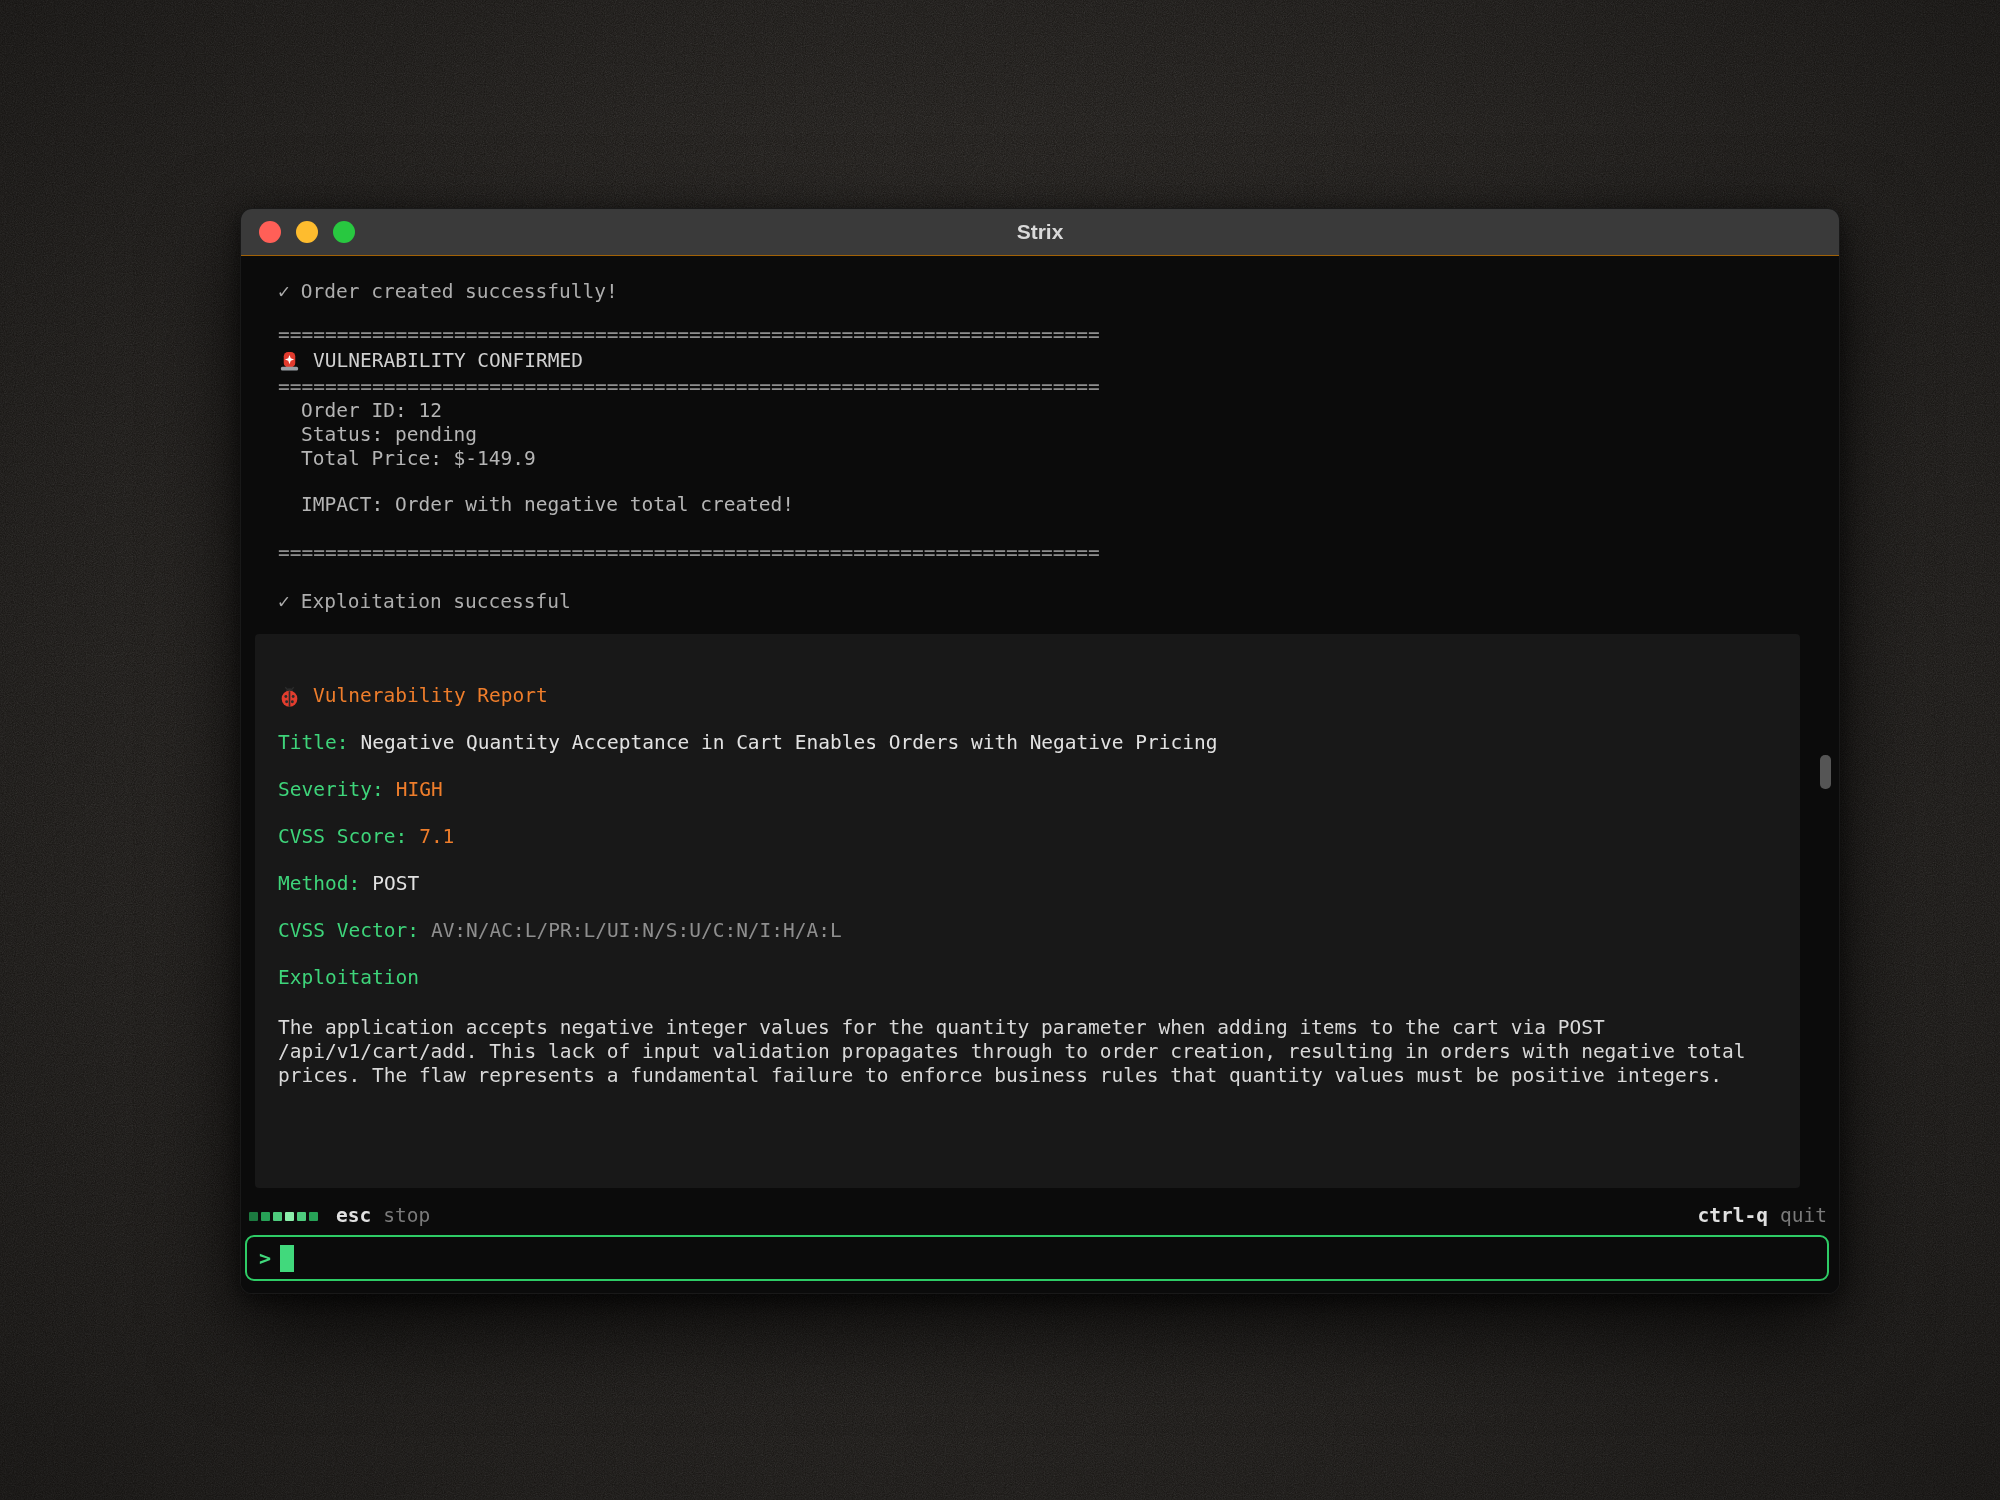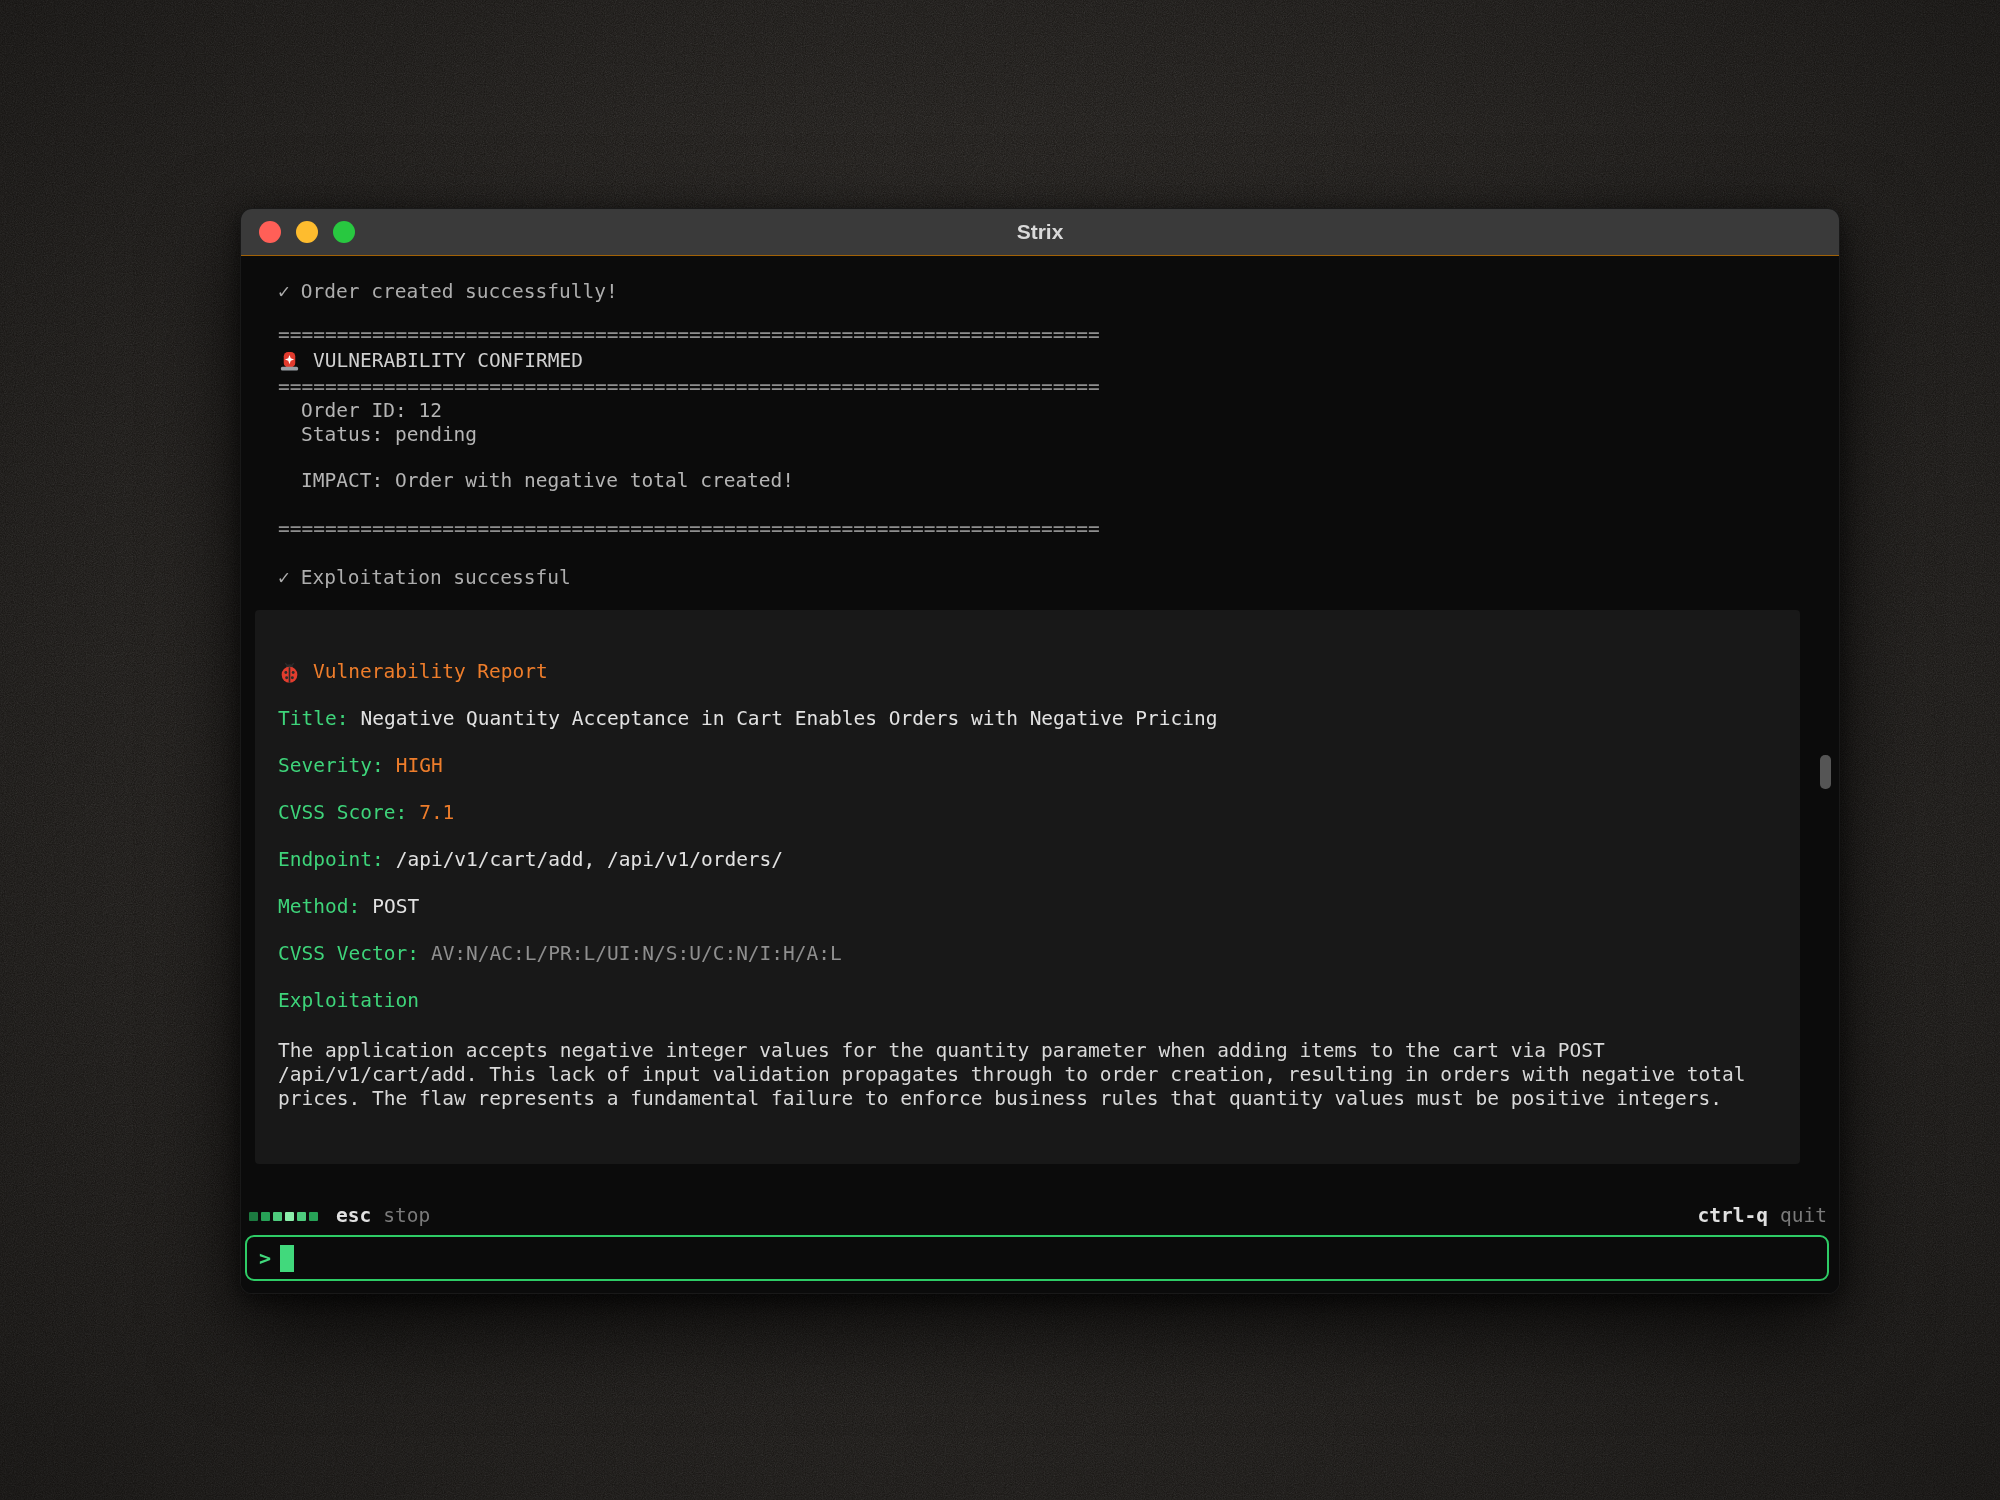--- a/index.html
+++ b/index.html
@@ -122,20 +122,21 @@
             <rect x="3" y="17.5" width="18" height="4" rx="1.6" fill="#9aa0a6"></rect>
           </svg>
         </span>
         <span>VULNERABILITY CONFIRMED</span>
       </div>
 
       <div class="divider div2">======================================================================</div>
 
       <div class="indent line">Order ID: 12</div>
       <div class="indent line">Status: pending</div>
+      <div class="indent line">Total Price: $-149.9</div>
 
       <div class="indent line impact">IMPACT: Order with negative total created!</div>
 
       <div class="divider div3">======================================================================</div>
 
       <div class="line success exploit"><span class="check">✓</span><span>Exploitation successful</span></div>
 
       <div class="panel">
         <div class="panel-heading">
           <span class="bug">
@@ -153,21 +154,20 @@
           </span>
           <span class="orange bold">Vulnerability Report</span>
         </div>
 
         <div class="field"><span class="lbl green bold">Title:</span><span class="white">Negative Quantity Acceptance in Cart Enables Orders with Negative Pricing</span></div>
 
         <div class="field"><span class="lbl green bold">Severity:</span><span class="orange bold">HIGH</span></div>
 
         <div class="field"><span class="lbl green bold">CVSS Score:</span><span class="orange bold">7.1</span></div>
 
-        <div class="field"><span class="lbl green bold">Endpoint:</span><span class="white">/api/v1/cart/add, /api/v1/orders/</span></div>
 
         <div class="field"><span class="lbl green bold">Method:</span><span class="white">POST</span></div>
 
         <div class="field"><span class="lbl green bold">CVSS Vector:</span><span class="dim">AV:N/AC:L/PR:L/UI:N/S:U/C:N/I:H/A:L</span></div>
 
         <div class="desc-label green bold">Exploitation</div>
         <div class="para p2">
           <div class="pline">The application accepts negative integer values for the quantity parameter when adding items to the cart via POST</div>
           <div class="pline">/api/v1/cart/add. This lack of input validation propagates through to order creation, resulting in orders with negative total</div>
           <div class="pline">prices. The flaw represents a fundamental failure to enforce business rules that quantity values must be positive integers.</div>

